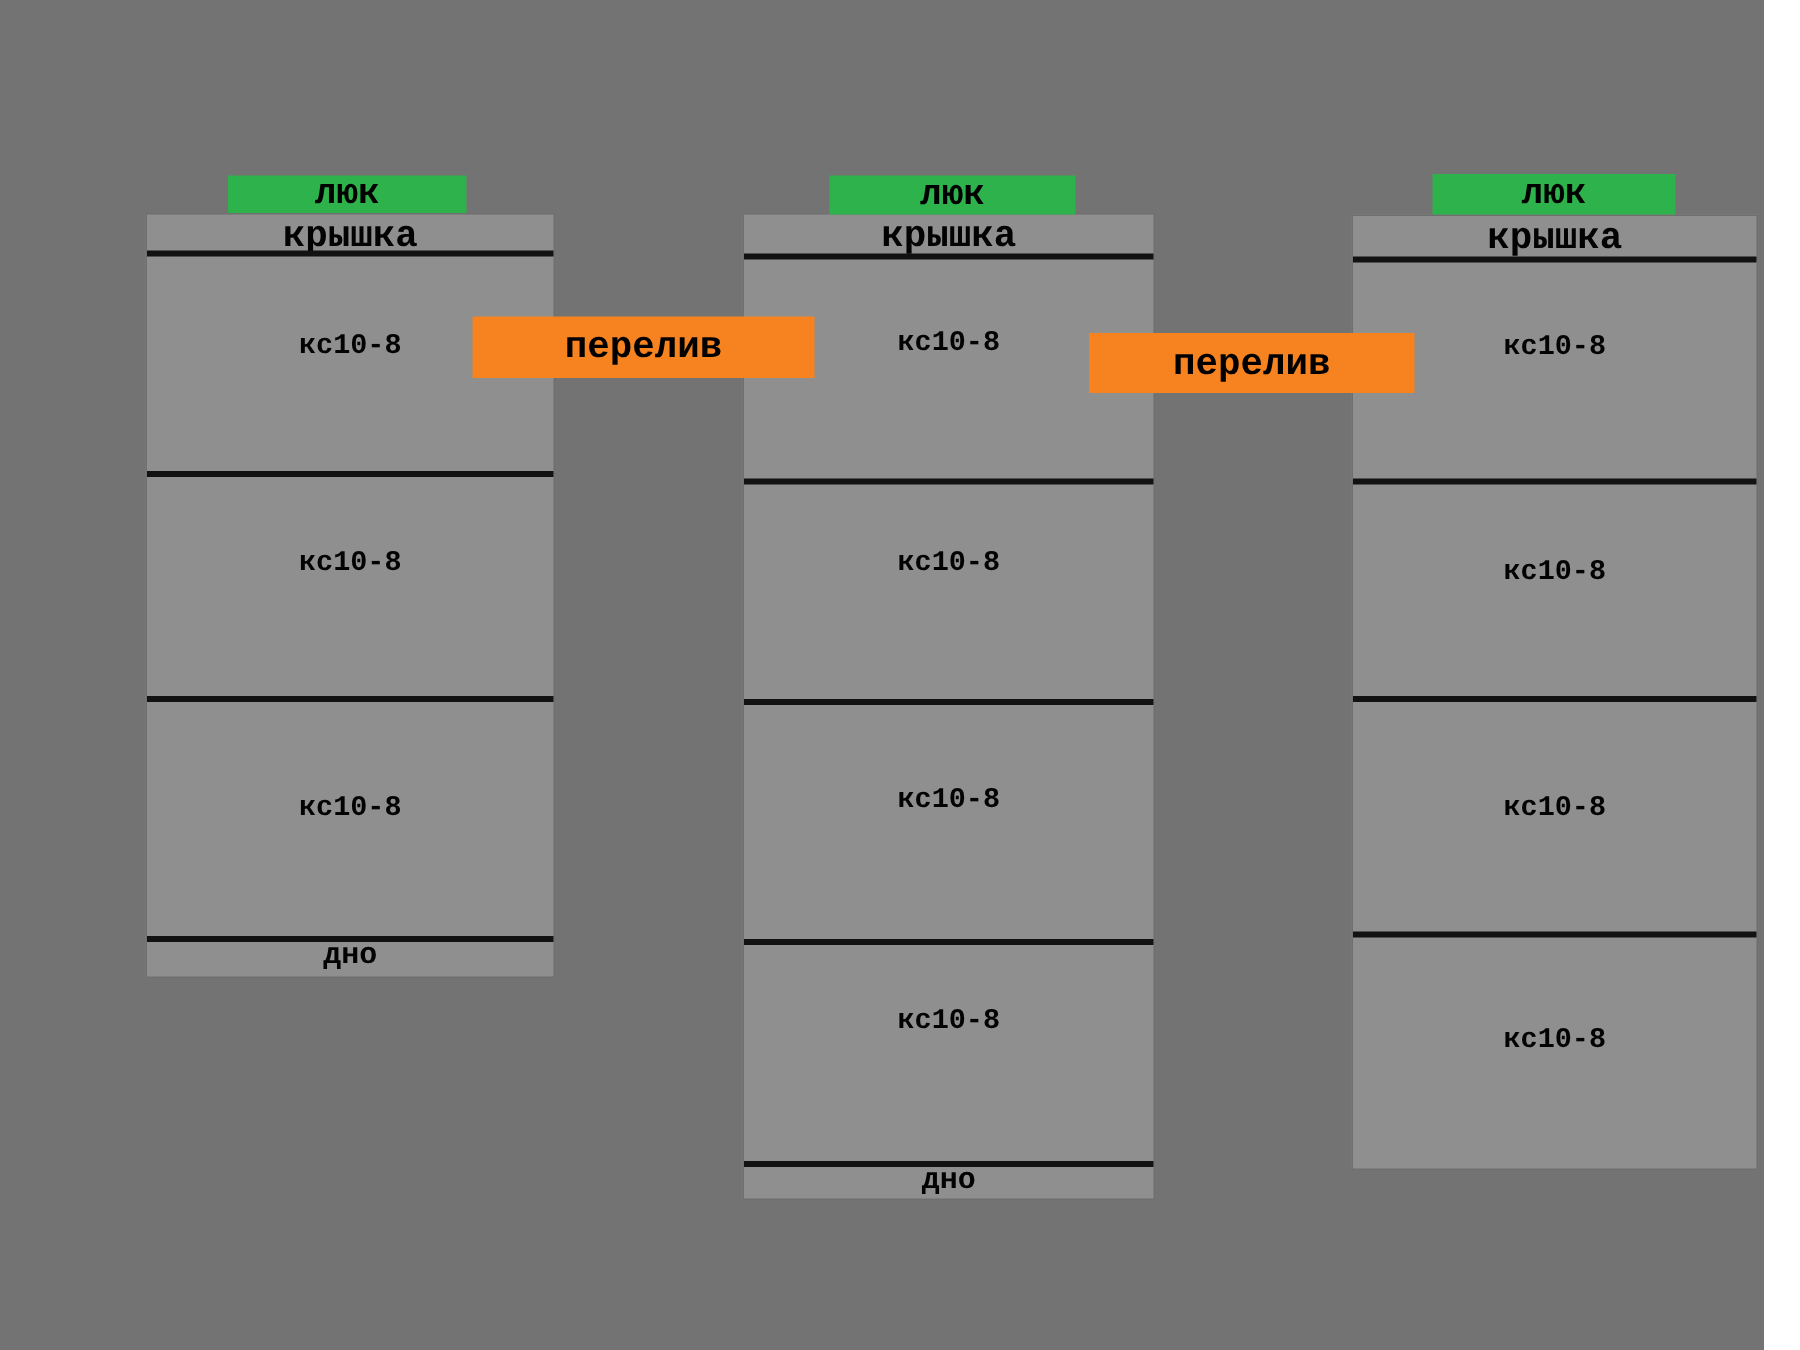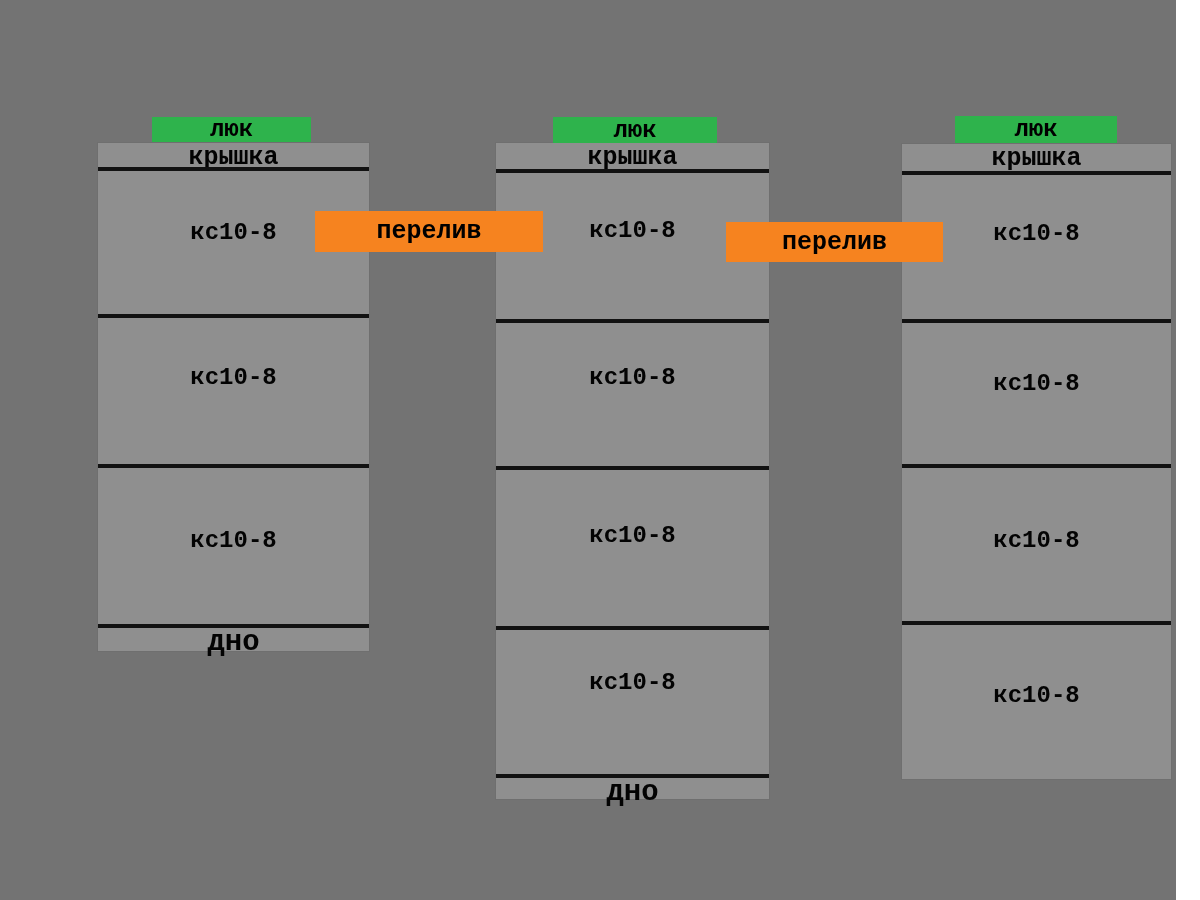--- a/index.html
+++ b/index.html
@@ -21,22 +21,22 @@
     display:flex; align-items:center; justify-content:center;
     font-size:25px; z-index:3;
   }
   .hline {
     position:absolute; left:0; right:0; height:4px; background:#121212;
   }
   .tlabel {
     position:absolute; left:0; right:0; text-align:center; color:#030303;
   }
   .cover   { top:0; font-size:25px; }
-  .ring    { font-size:24px; }
-  .bottomlbl { font-size:29px; }
+  .ring    { font-size:19px; }
+  .bottomlbl { font-size:20px; }
 </style>
 </head>
 <body>
 
 <div class="canvas">
 
   <div class="hatch" style="left:152px; top:117px; width:159px; height:25px;">люк</div>
   <div class="hatch" style="left:553px; top:117px; width:164px; height:26px;">люк</div>
   <div class="hatch" style="left:955px; top:116px; width:162px; height:27px;">люк</div>
 

